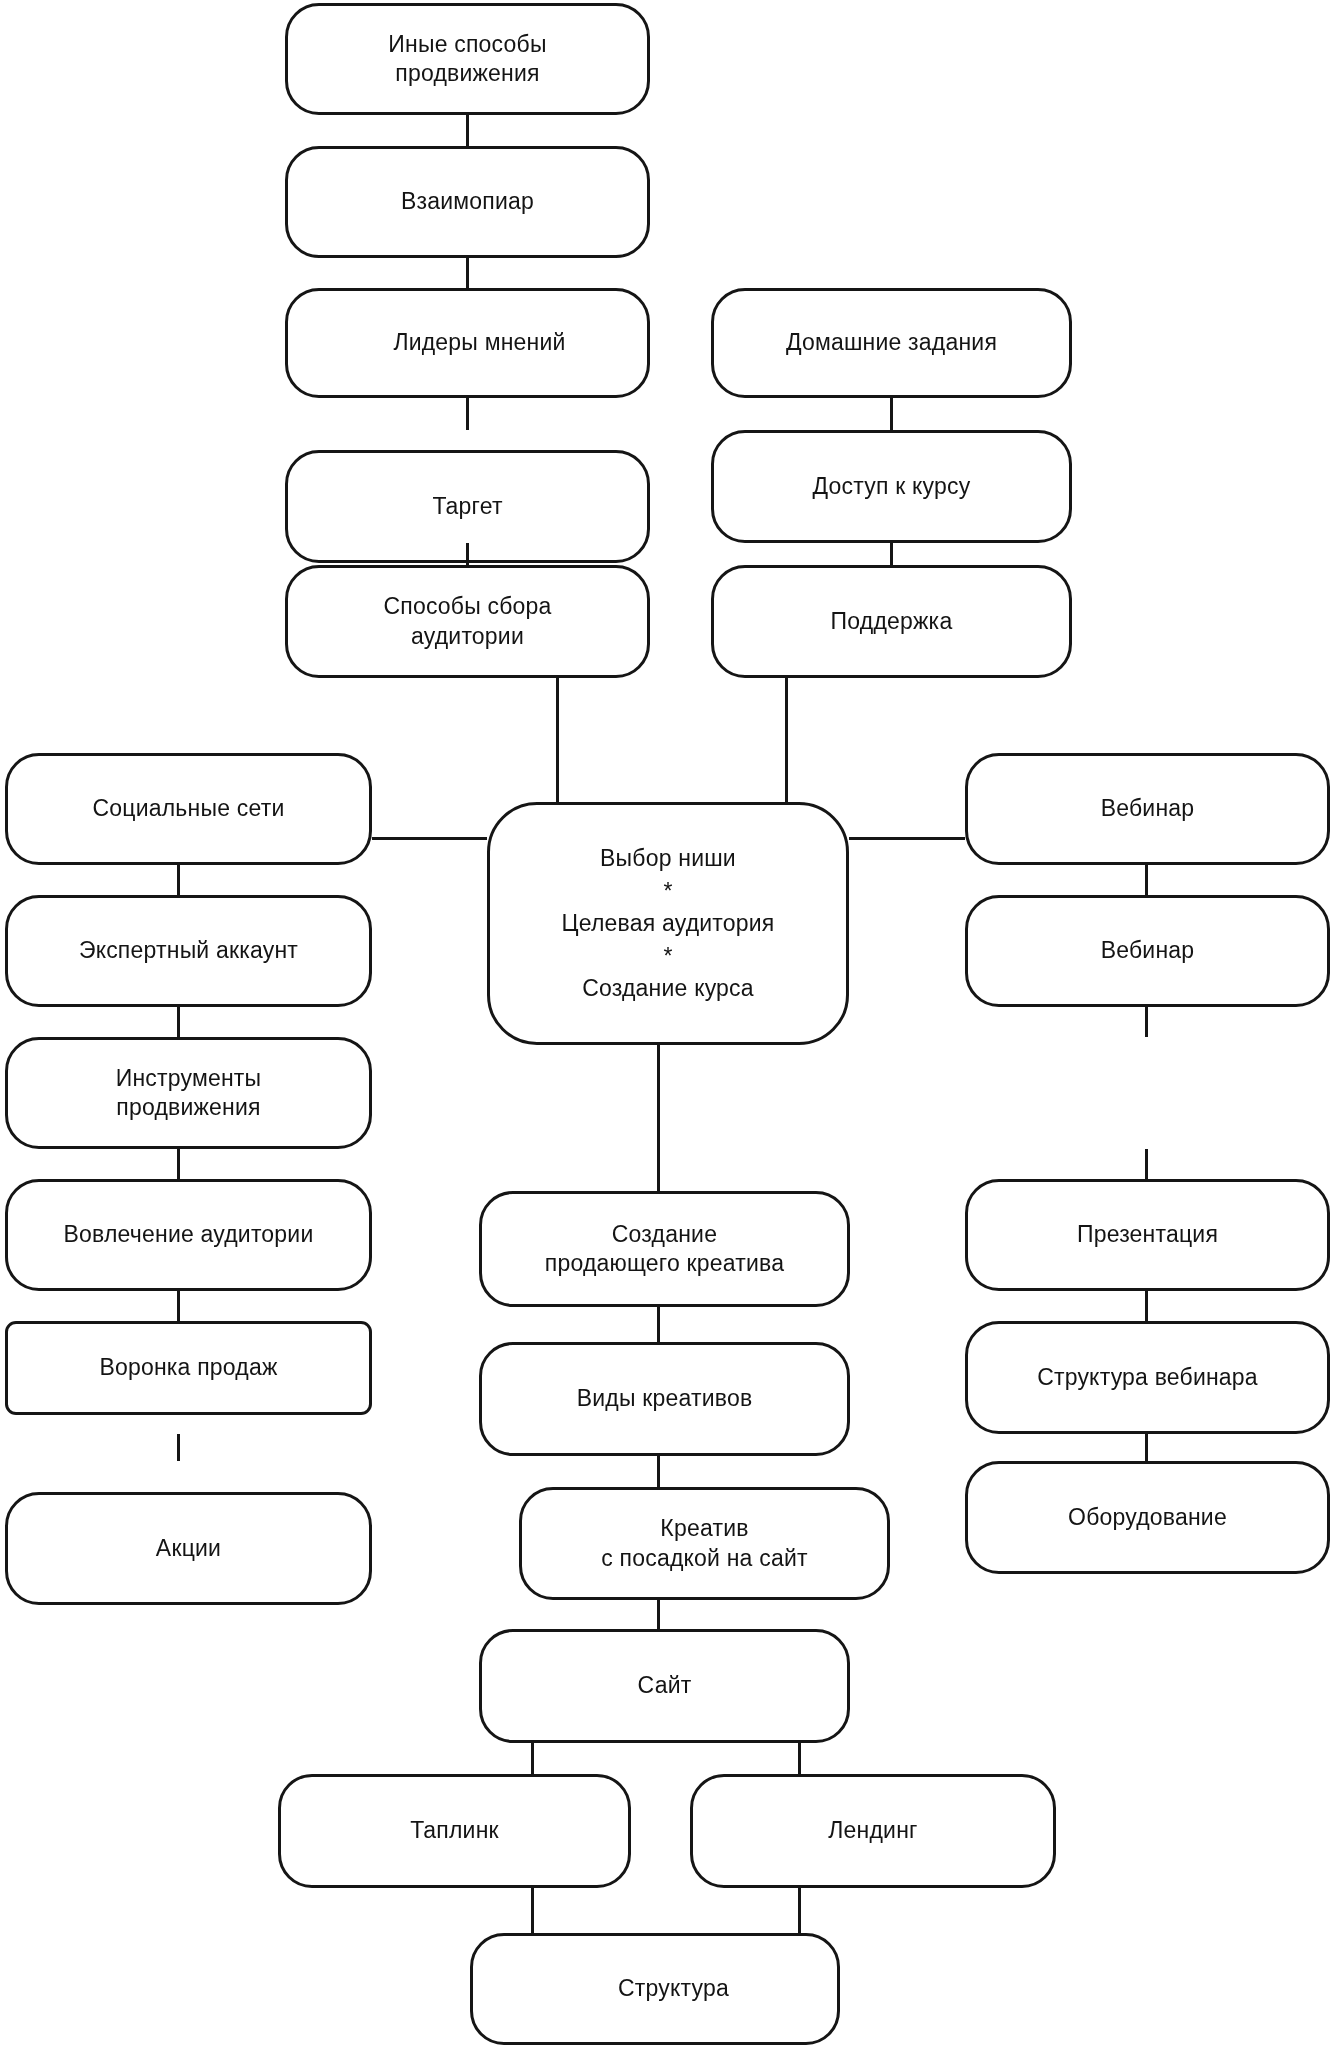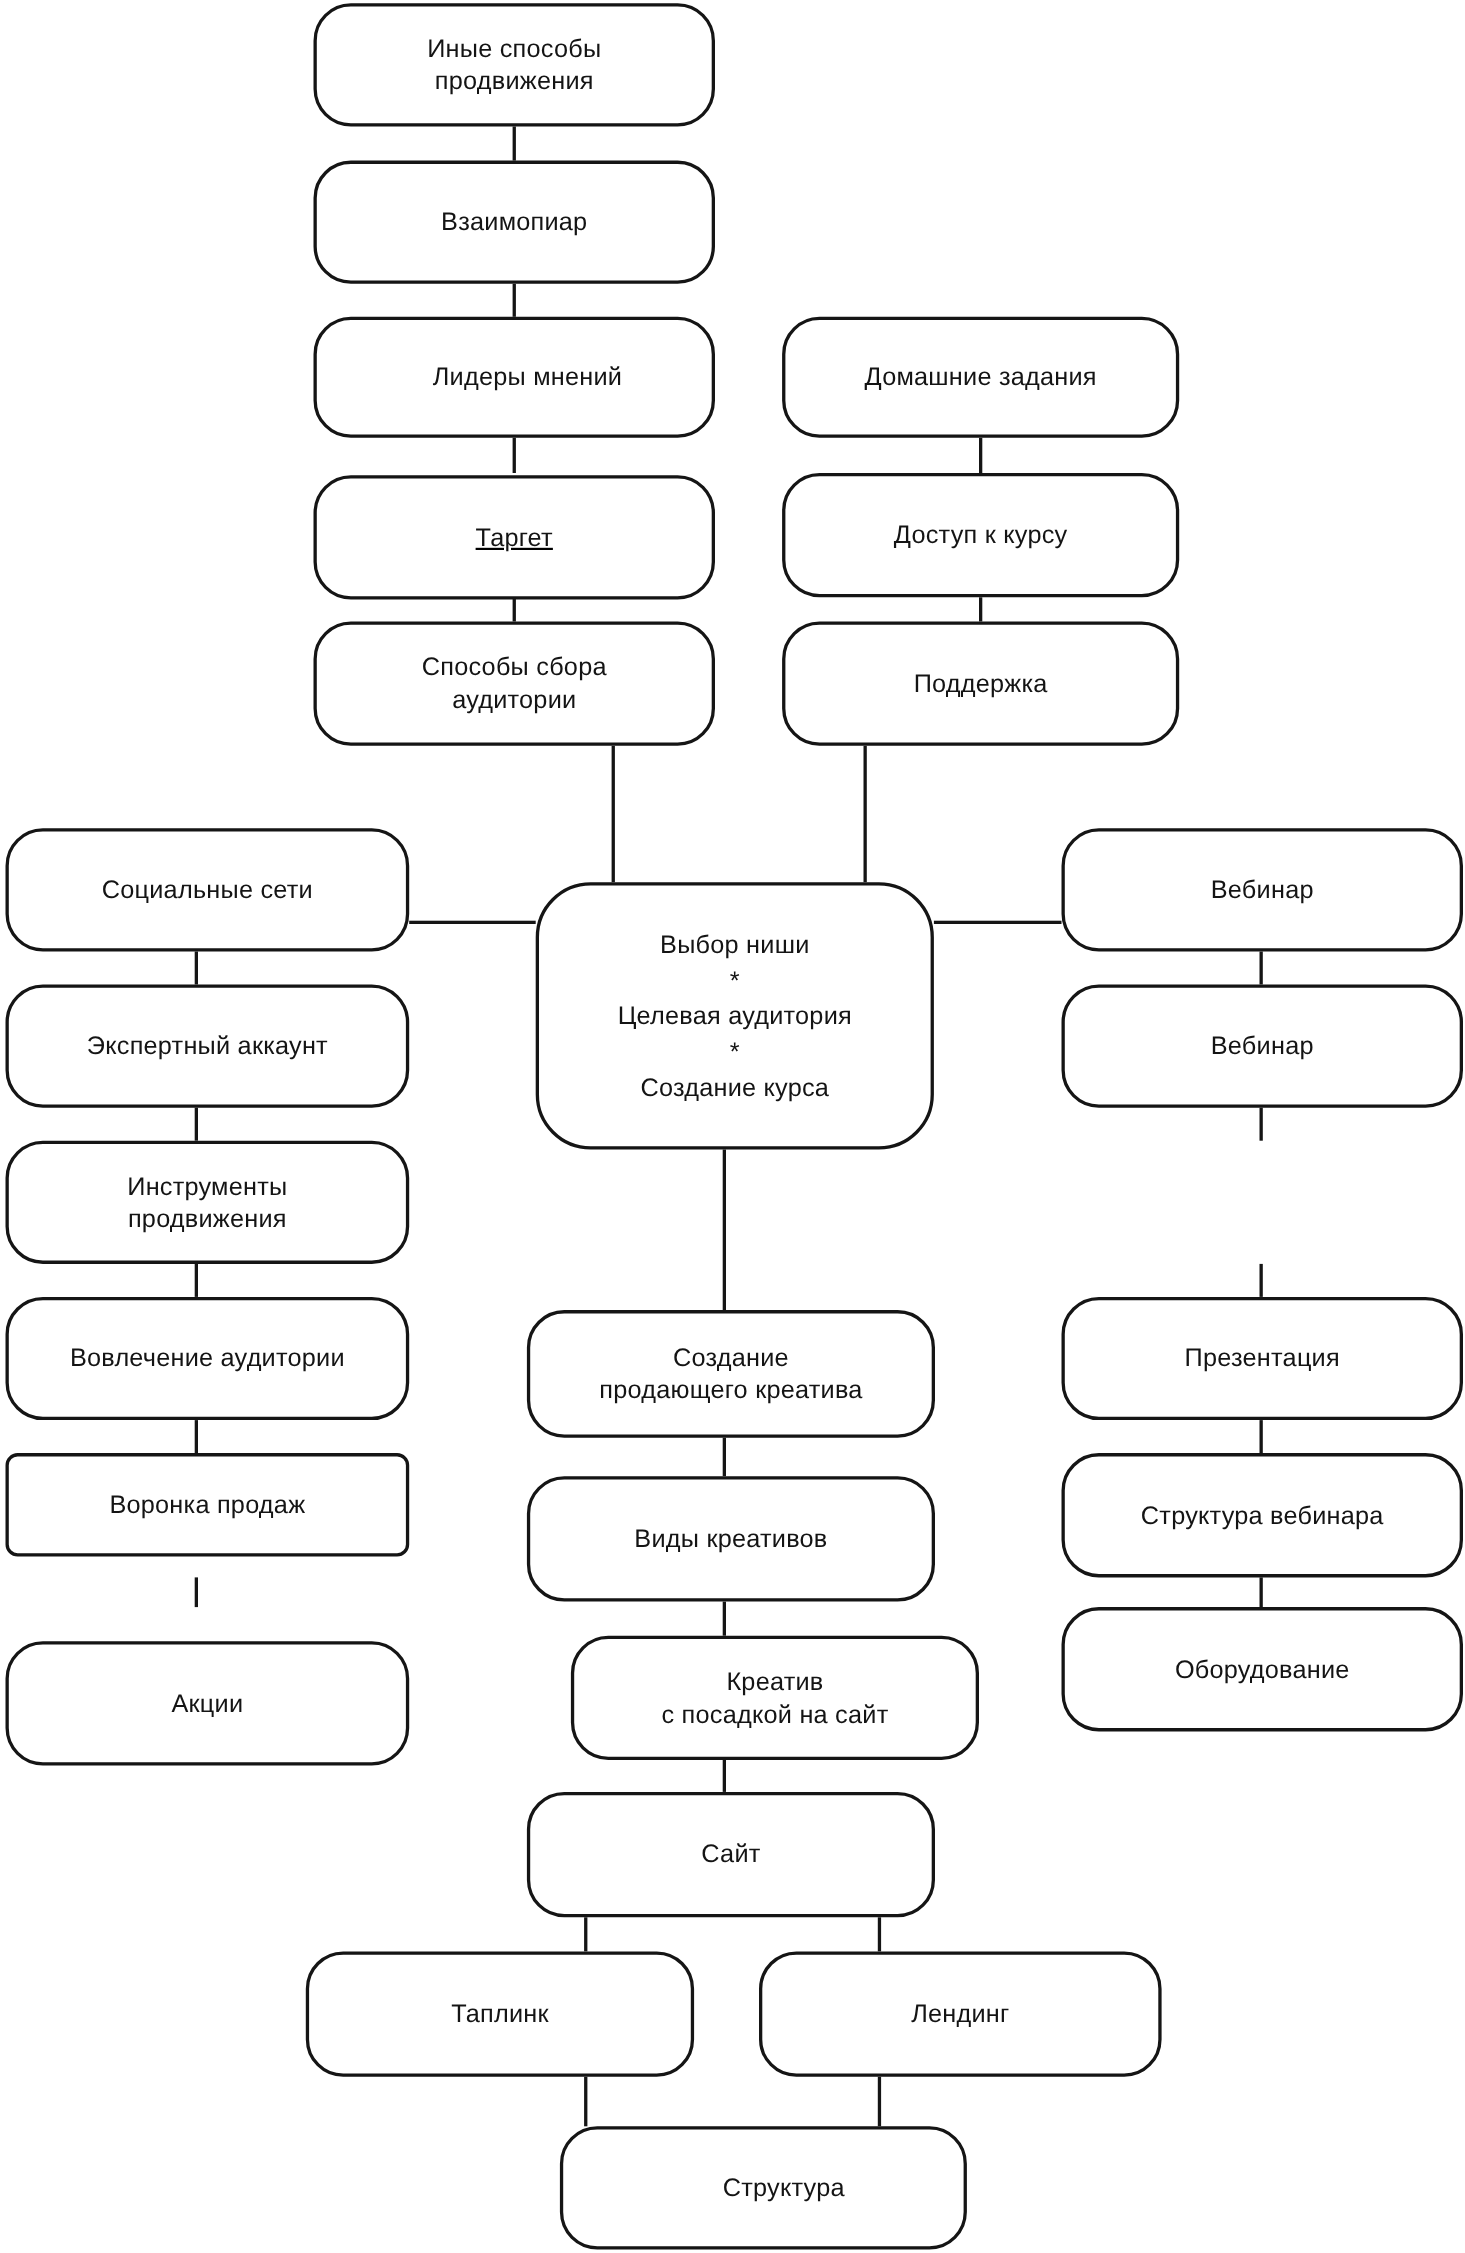--- a/index.html
+++ b/index.html
@@ -55,21 +55,21 @@
   <div class="node" style="left:285px; top:3px; width:365px; height:112px;">
     <span class="label">Иные способы
 продвижения</span>
   </div>
   <div class="node" style="left:285px; top:146px; width:365px; height:112px;">
     <span class="label">Взаимопиар</span>
   </div>
   <div class="node" style="left:285px; top:288px; width:365px; height:110px;padding-left:24px;">
     <span class="label">Лидеры мнений</span>
   </div>
-  <div class="node" style="left:285px; top:432px; width:365px; height:113px;text-decoration:underline;">
+  <div class="node" style="left:285px; top:450px; width:365px; height:113px;">
     <span class="label">Таргет</span>
   </div>
   <div class="node" style="left:285px; top:565px; width:365px; height:113px;">
     <span class="label">Способы сбора
 аудитории</span>
   </div>
 
   <div class="node" style="left:711px; top:288px; width:361px; height:110px;">
     <span class="label">Домашние задания</span>
   </div>
@@ -137,21 +137,21 @@
   </div>
   <div class="node" style="left:479px; top:1629px; width:371px; height:114px;">
     <span class="label">Сайт</span>
   </div>
   <div class="node" style="left:278px; top:1774px; width:353px; height:114px;">
     <span class="label">Таплинк</span>
   </div>
   <div class="node" style="left:690px; top:1774px; width:366px; height:114px;">
     <span class="label">Лендинг</span>
   </div>
-  <div class="node" style="left:509px; top:1933px; width:370px; height:112px;padding-left:37px;">
+  <div class="node" style="left:470px; top:1933px; width:370px; height:112px;padding-left:37px;">
     <span class="label">Структура</span>
   </div>
 
   <div class="edge v" style="left:466px; top:115px; height:31px;"></div>
   <div class="edge v" style="left:466px; top:258px; height:30px;"></div>
   <div class="edge v" style="left:466px; top:398px; height:32px;"></div>
   <div class="edge v" style="left:466px; top:543px; height:22px;"></div>
   <div class="edge v" style="left:556px; top:678px; height:124px;"></div>
 
   <div class="edge v" style="left:890px; top:398px; height:32px;"></div>

